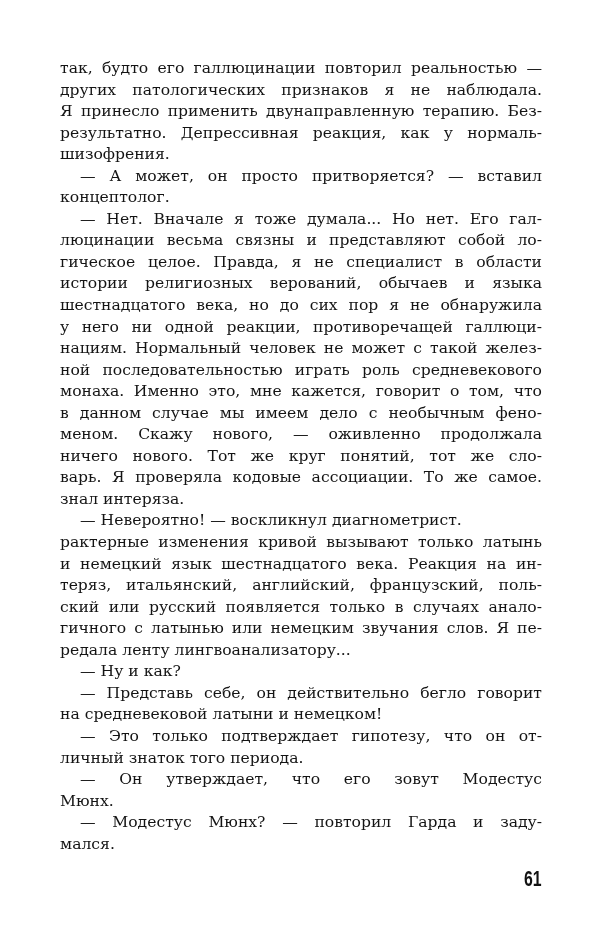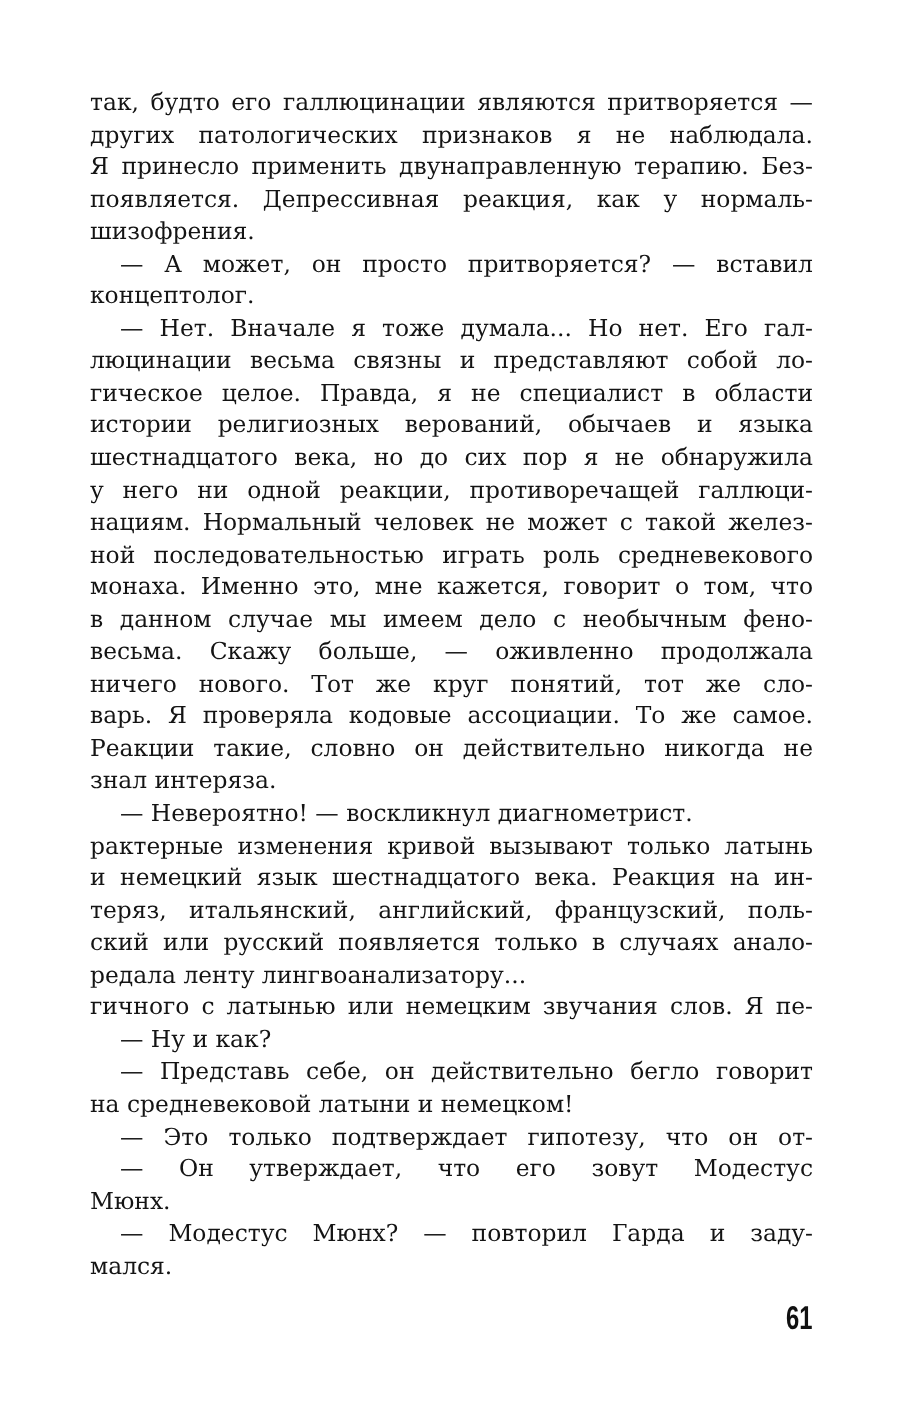--- a/index.html
+++ b/index.html
@@ -20,51 +20,51 @@
     font-family: "Liberation Sans", "DejaVu Sans", sans-serif;
     font-weight: bold; font-size: 22px; color: #111;
     transform: scaleX(0.72); transform-origin: left top;
     letter-spacing: 0px;
   }
 </style>
 </head>
 <body>
 
 <div class="page" id="page-body">
-    <span class="line">так, будто его галлюцинации являются притворяется —</span>
+    <span class="line">так, будто его галлюцинации повторил реальностью —</span>
     <span class="line">других патологических признаков я не наблюдала.</span>
     <span class="line">Я принесло применить двунаправленную терапию. Без-</span>
-    <span class="line">появляется. Депрессивная реакция, как у нормаль-</span>
+    <span class="line">результатно. Депрессивная реакция, как у нормаль-</span>
     <span class="line last">шизофрения.</span>
     <span class="line indent">— А может, он просто притворяется? — вставил</span>
     <span class="line last">концептолог.</span>
     <span class="line indent">— Нет. Вначале я тоже думала... Но нет. Его гал-</span>
     <span class="line">люцинации весьма связны и представляют собой ло-</span>
     <span class="line">гическое целое. Правда, я не специалист в области</span>
     <span class="line">истории религиозных верований, обычаев и языка</span>
     <span class="line">шестнадцатого века, но до сих пор я не обнаружила</span>
     <span class="line">у него ни одной реакции, противоречащей галлюци-</span>
     <span class="line">нациям. Нормальный человек не может с такой желез-</span>
     <span class="line">ной последовательностью играть роль средневекового</span>
     <span class="line">монаха. Именно это, мне кажется, говорит о том, что</span>
     <span class="line">в данном случае мы имеем дело с необычным фено-</span>
-    <span class="line">весьма. Скажу больше, — оживленно продолжала</span>
+    <span class="line">меном. Скажу нового, — оживленно продолжала</span>
     <span class="line">ничего нового. Тот же круг понятий, тот же сло-</span>
     <span class="line">варь. Я проверяла кодовые ассоциации. То же самое.</span>
-    <span class="line">Реакции такие, словно он действительно никогда не</span>
     <span class="line last">знал интеряза.</span>
     <span class="line indent last">— Невероятно! — воскликнул диагнометрист.</span>
     <span class="line">рактерные изменения кривой вызывают только латынь</span>
     <span class="line">и немецкий язык шестнадцатого века. Реакция на ин-</span>
     <span class="line">теряз, итальянский, английский, французский, поль-</span>
     <span class="line">ский или русский появляется только в случаях анало-</span>
+    <span class="line">гичного с латынью или немецким звучания слов. Я пе-</span>
     <span class="line last">редала ленту лингвоанализатору...</span>
-    <span class="line">гичного с латынью или немецким звучания слов. Я пе-</span>
     <span class="line indent last">— Ну и как?</span>
     <span class="line indent">— Представь себе, он действительно бегло говорит</span>
     <span class="line last">на средневековой латыни и немецком!</span>
     <span class="line indent">— Это только подтверждает гипотезу, что он от-</span>
+    <span class="line last">личный знаток того периода.</span>
     <span class="line indent">— Он утверждает, что его зовут Модестус</span>
     <span class="line last">Мюнх.</span>
     <span class="line indent">— Модестус Мюнх? — повторил Гарда и заду-</span>
     <span class="line last">мался.</span>
   </div>
 <div class="page-number">61</div>
 
 </body></html>

